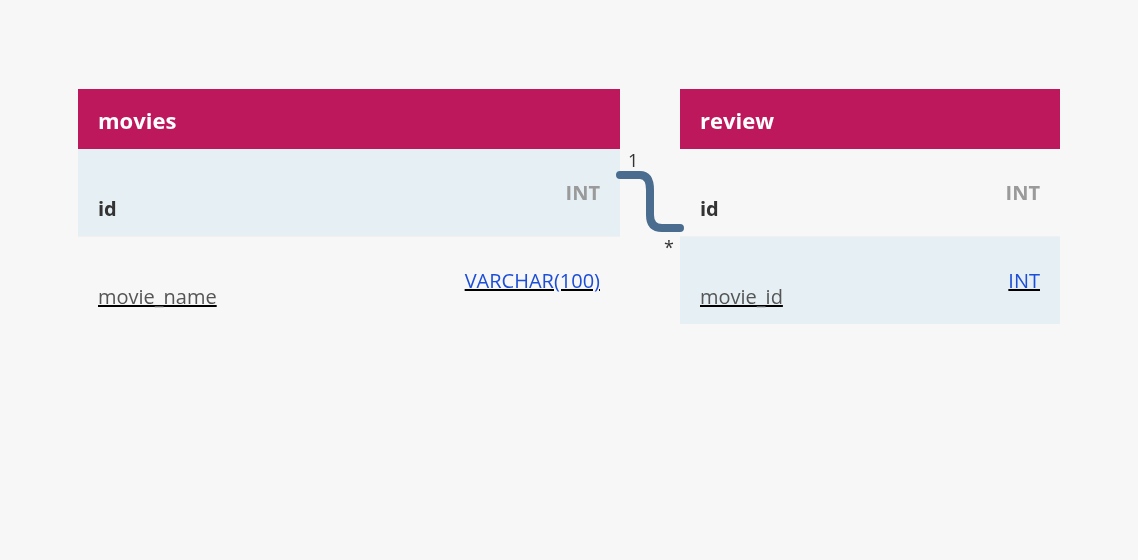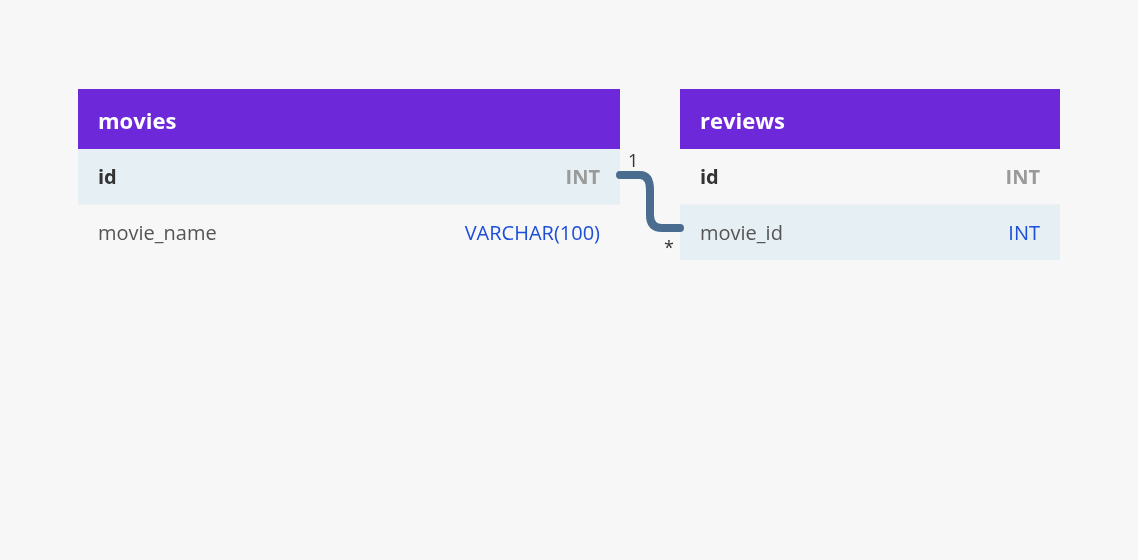--- a/index.html
+++ b/index.html
@@ -20,45 +20,47 @@
       width: 100%;
       height: 100%;
     }
     .table {
       position: absolute;
       background: #ffffff;
       display: flex;
       flex-direction: column;
     }
     .table-header {
-      background: #6d28d9;
+      background: #be185d;
       color: #ffffff;
       font-weight: 700;
       font-size: 22px;
       padding: 16px 20px 14px 20px;
     }
     .row {
       display: flex;
       justify-content: space-between;
       align-items: center;
       padding: 14px 20px;
       font-size: 20px;
       border-bottom: 1px solid #f0f0f0;
     }
     .row:last-child {
       border-bottom: none;
+      text-decoration: underline;
     }
     .row.highlight {
       background: #e6eff4;
     }
     .row.alt {
       background: #f7f7f7;
     }
     .col-name {
       color: #555555;
+      margin-top: 32px;
     }
     .col-name.bold {
       font-weight: 700;
       color: #333333;
     }
     .col-type {
       color: #1d4ed8;
       font-weight: 500;
     }
     .col-type.bold {
@@ -93,21 +95,21 @@
       <span class="col-type bold">INT</span>
     </div>
     <div class="row alt">
       <span class="col-name">movie_name</span>
       <span class="col-type">VARCHAR(100)</span>
     </div>
   </div>
 
   <div class="table" style="left:680px; top:89px; width:380px;">
     <div class="table-header">
-      <span>reviews</span>
+      <span>review</span>
     </div>
     <div class="row alt">
       <span class="col-name bold">id</span>
       <span class="col-type bold">INT</span>
     </div>
     <div class="row highlight">
       <span class="col-name">movie_id</span>
       <span class="col-type">INT</span>
     </div>
   </div>

